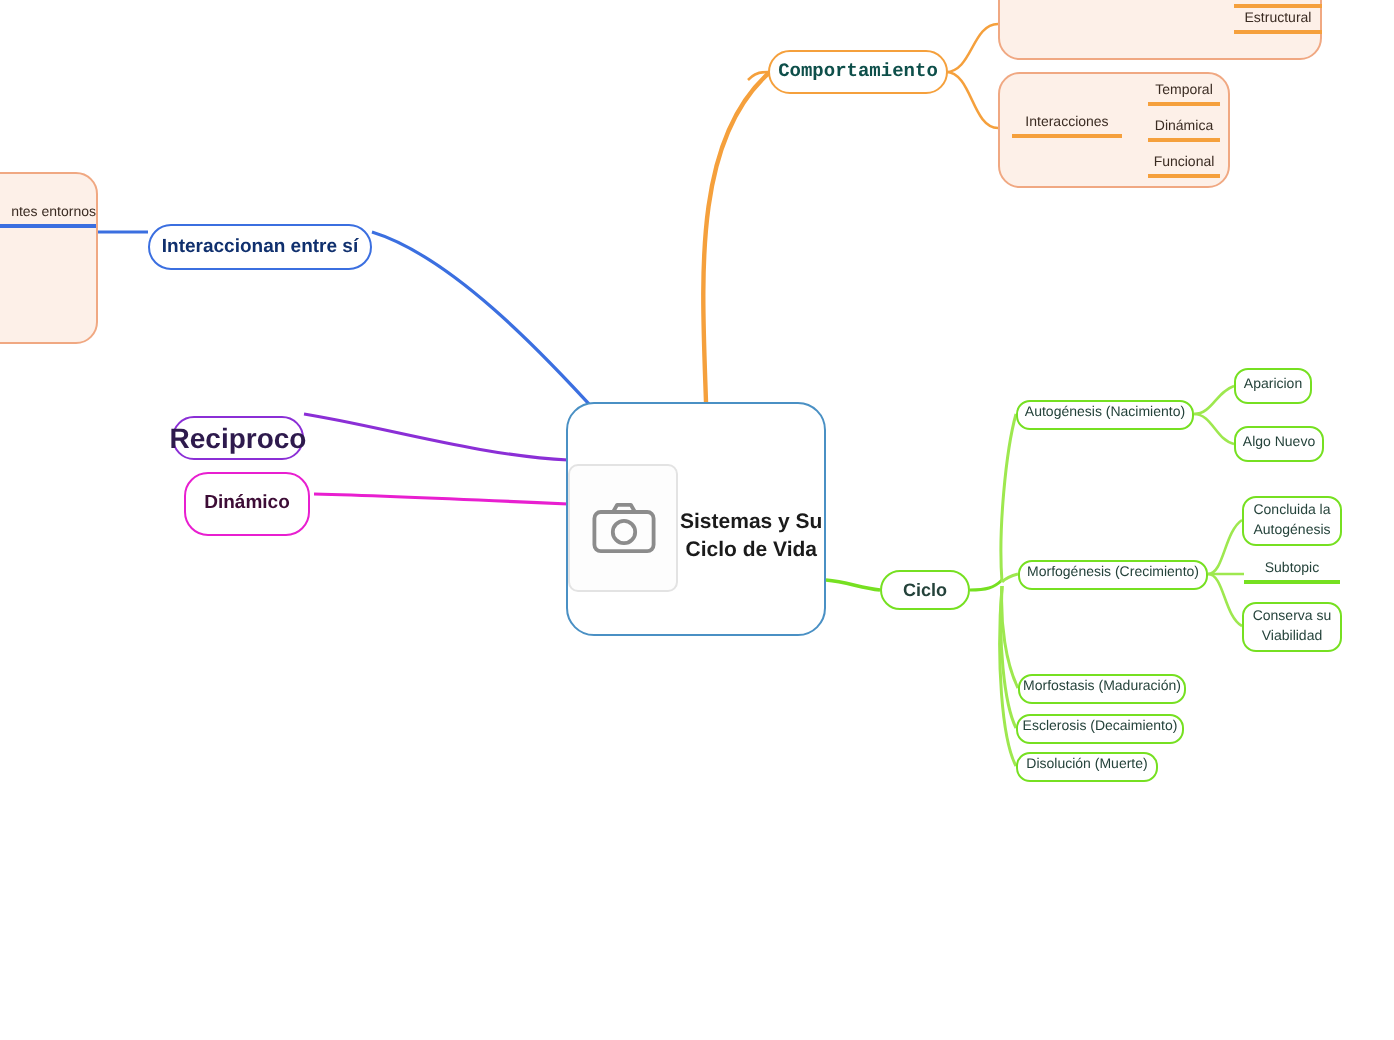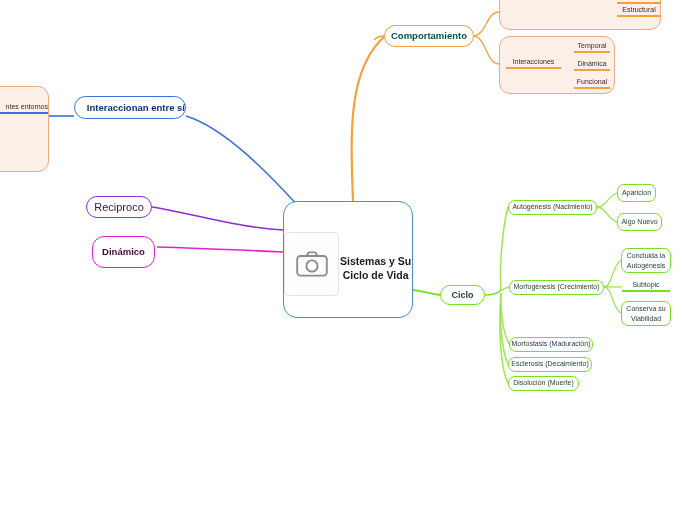--- a/index.html
+++ b/index.html
@@ -69,23 +69,24 @@
     border: 1.5px solid #3b6fe0;
     color: #10306e;
     font-weight: bold;
     font-size: 9.5px;
     border-radius: 12px;
   }
   
   .n-purple {
     border: 1.5px solid #8b2fd6;
     color: #2e1a4d;
-    font-weight: normal;
-    font-size: 11px;
-    border-radius: 12px;
+    font-weight: bold;
+    font-size: 14px;
+    border-radius: 12px;
+    margin-top: 12px;
   }
   
   .n-magenta {
     border: 1.5px solid #e81fd0;
     color: #3d0d36;
     font-weight: bold;
     font-size: 9.5px;
     border-radius: 12px;
   }
   
@@ -194,37 +195,37 @@
     <div class="thumb">
       <svg width="32" height="26" viewBox="0 0 32 26" xmlns="http://www.w3.org/2000/svg">
         <rect x="1.2" y="5" width="29.6" height="19.6" rx="3.2" fill="none" stroke="#8c8c8c" stroke-width="1.9"></rect>
         <path d="M10.5 5 L12.6 1.4 L19.4 1.4 L21.5 5" fill="none" stroke="#8c8c8c" stroke-width="1.9" stroke-linejoin="round"></path>
         <circle cx="16" cy="15" r="5.6" fill="none" stroke="#8c8c8c" stroke-width="1.9"></circle>
       </svg>
     </div>
     <div class="title">Sistemas y Su Ciclo de Vida</div>
   </div>
 
-  <div class="node n-blue" style="left:74px; top:96px; width:112px; height:23px;justify-content:flex-end;">
+  <div class="node n-blue" style="left:74px; top:112px; width:112px; height:23px;">
     <span>Interaccionan entre sí</span>
   </div>
 
   <div class="ul-leaf blue" style="left:-18px; top:103px; width:66px; text-align:right;">
     <span>ntes entornos</span>
   </div>
 
   <div class="node n-purple" style="left:86px; top:196px; width:66px; height:22px;">
     <span>Reciproco</span>
   </div>
 
   <div class="node n-magenta" style="left:92px; top:236px; width:63px; height:32px;">
     <span>Dinámico</span>
   </div>
 
-  <div class="node n-orange" style="left:384px; top:25px; width:90px; height:22px;">
+  <div class="node n-orange" style="left:384px; top:25px; width:90px; height:22px;font-family:Liberation Mono, monospace;">
     <span>Comportamiento</span>
   </div>
 
   <div class="ul-leaf orange topbar" style="left:617px; top:2px; width:44px;">
     <span>Estructural</span>
   </div>
 
   <div class="ul-leaf orange" style="left:506px; top:58px; width:55px;">
     <span>Interacciones</span>
   </div>

